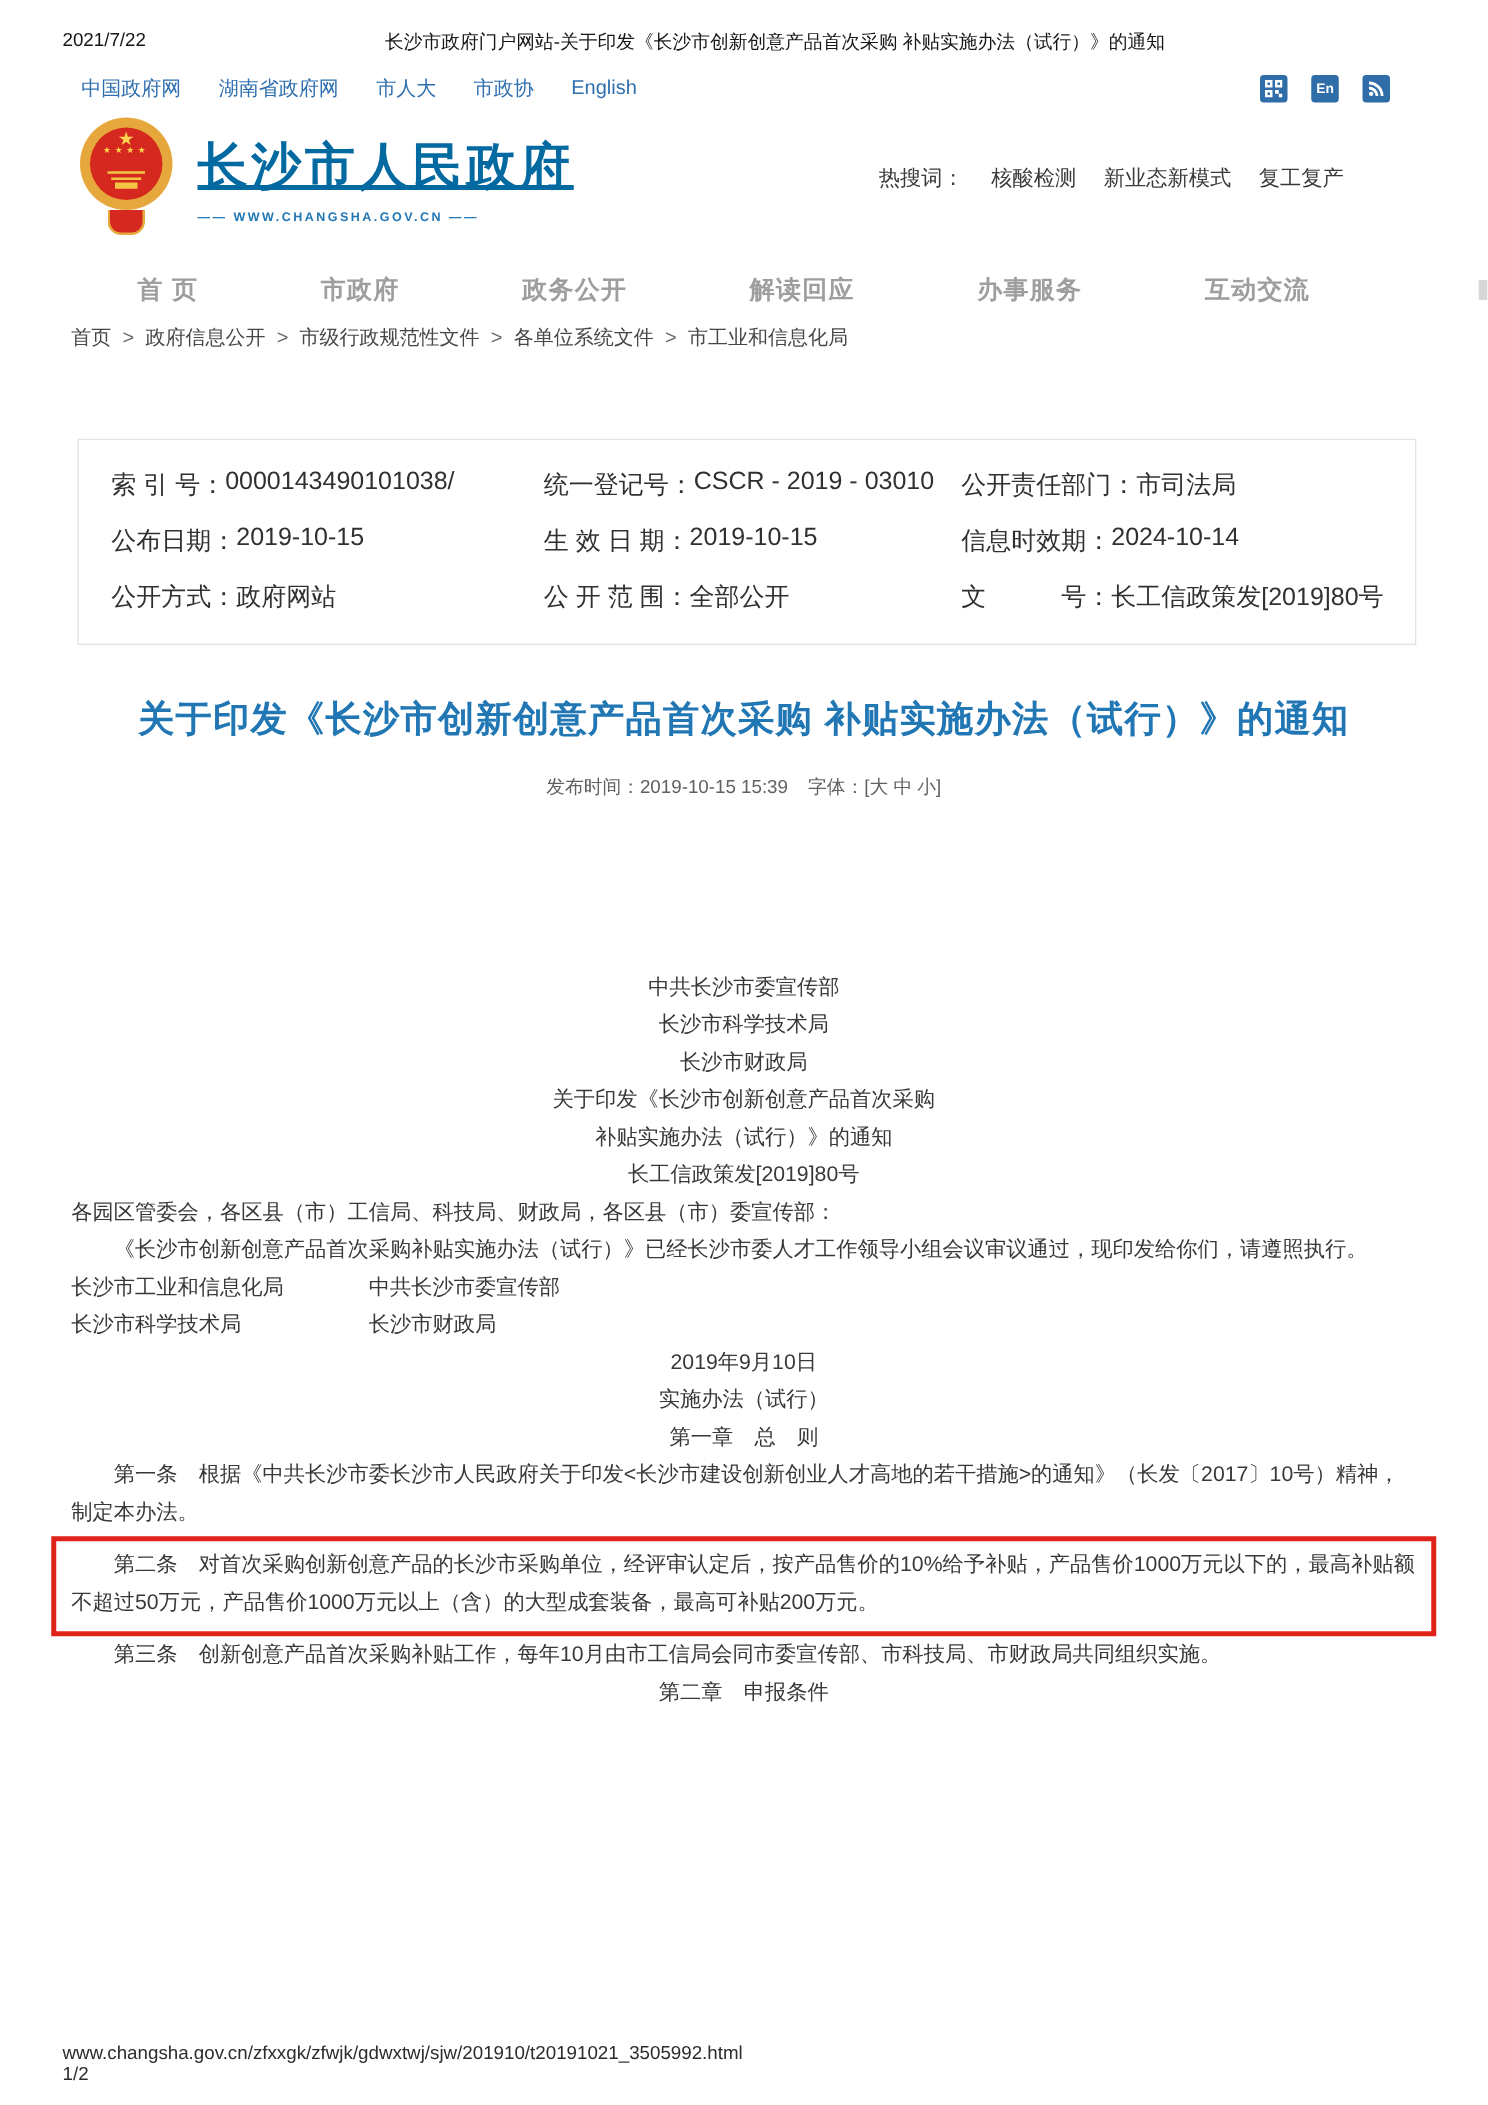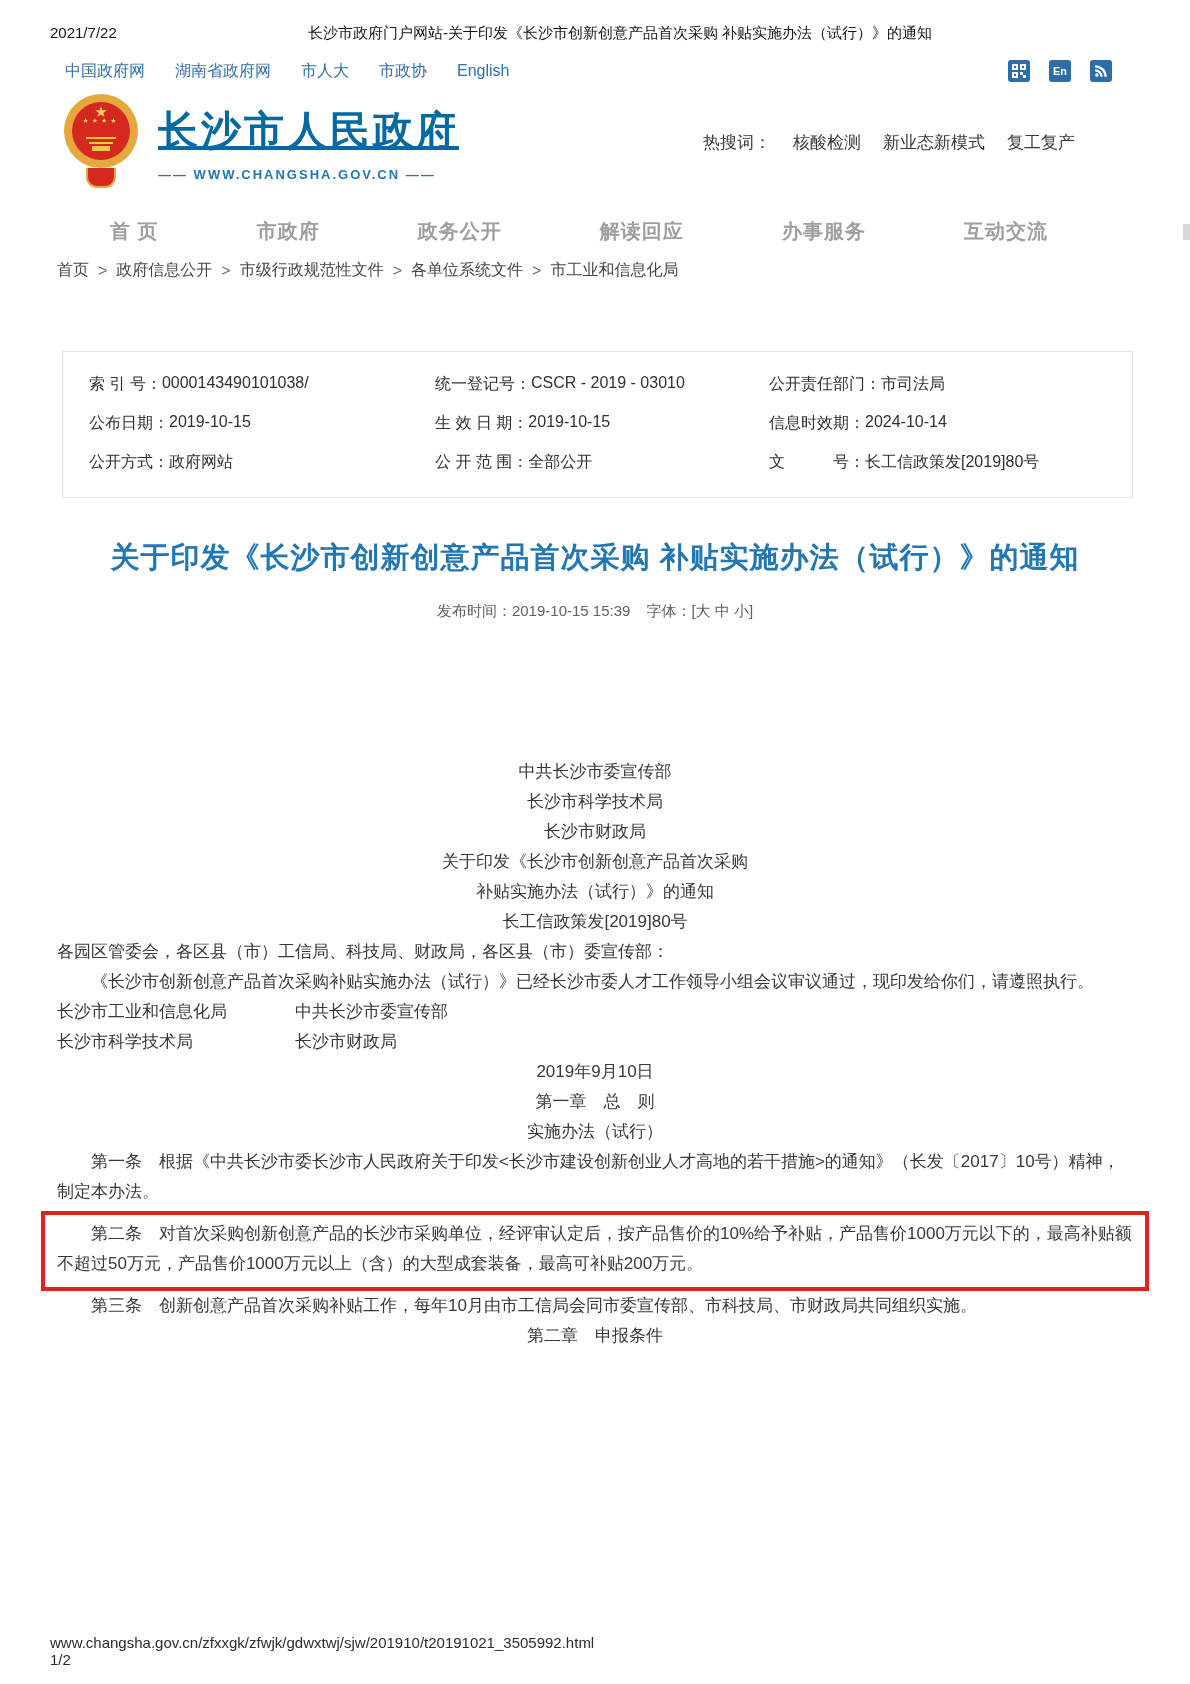--- a/index.html
+++ b/index.html
@@ -21,21 +21,21 @@
   .top-bar { display:flex; align-items:center; margin-top:17px; padding:0 78px 0 65px; }
   .top-link { color:#2f6fae; font-size:16px; margin-right:30px; cursor:pointer; white-space:nowrap; }
   .top-icons { margin-left:auto; display:flex; gap:19px; }
   .icon-sq { width:22px; height:22px; border-radius:3px; background:#2e6da8; color:#fff;
              display:flex; align-items:center; justify-content:center; font-size:11px; font-weight:bold; cursor:pointer; }
 
   
   .brand-row { display:flex; align-items:center; margin-top:12px; padding:0 57px 0 62px; }
   .brand { display:flex; align-items:center; gap:18px; cursor:pointer; }
   .site-name { font-size:40px; font-weight:bold; color:#0369a1; letter-spacing:3px;text-decoration:underline; }
-  .site-url { font-size:13px; font-weight:bold; color:#2176b4; letter-spacing:2px; margin-top:9px; }
+  .site-url { font-size:10px; font-weight:bold; color:#2176b4; letter-spacing:2px; margin-top:9px; }
   .hot-search { margin-left:auto; margin-right:58px; font-size:17px; color:#3a3a3a; display:flex; gap:22px; align-items:center; }
   .hs-kw { cursor:pointer; white-space:nowrap; }
 
   
   .emblem { width:78px; height:96px; position:relative; flex:0 0 auto; }
   .emblem-ring { width:74px; height:74px; border-radius:50%; background:#e6a83c;
                  display:flex; align-items:center; justify-content:center; position:relative; z-index:2; margin:0 auto; }
   .emblem-core { width:58px; height:58px; border-radius:50%; background:#d5281e; position:relative; overflow:hidden; }
   .emblem-star { position:absolute; top:1px; left:50%; transform:translateX(-50%); color:#ffd34d; font-size:15px; line-height:1.2; }
   .emblem-minis { position:absolute; top:15px; left:50%; transform:translateX(-50%); color:#ffd34d; font-size:7px; letter-spacing:3px; line-height:1; }
@@ -53,21 +53,21 @@
   .nav-item { cursor:pointer; white-space:nowrap; letter-spacing:1px; }
   .nav-partial { position:absolute; right:0; top:14px; width:7px; height:16px; background:#c9c9c9; opacity:.75; cursor:pointer; }
 
   
   .breadcrumb { display:flex; gap:9px; align-items:center; margin-top:8px; padding:0 57px; font-size:16px; color:#474747; }
   .crumb { cursor:pointer; white-space:nowrap; }
   .sep { color:#6b6b6b; }
 
   
   .info-box { margin:70px 57px 0 62px; border:1px solid #e2e2e2; padding:12px 0 24px 26px; }
-  .info-row { display:flex; margin-top:18px; font-size:16px; color:#303030; }
+  .info-row { display:flex; margin-top:18px; font-size:20px; color:#303030; }
   .info-row.first { margin-top:10px; }
   .info-cell { display:flex; white-space:nowrap; }
   .info-cell.c1 { width:346px; }
   .info-cell.c2 { width:334px; }
   .info-cell.c3 { flex:1; }
 
   
   .article-title { margin:40px 40px 0; text-align:center; font-size:29px; font-weight:bold; color:#2176b4; letter-spacing:1px; }
   .article-meta { margin-top:24px; text-align:center; font-size:15px; color:#616161; }
   .meta-gap { display:inline-block; width:16px; }
@@ -226,22 +226,22 @@
     <p class="center">长沙市科学技术局</p>
     <p class="center">长沙市财政局</p>
     <p class="center">关于印发《长沙市创新创意产品首次采购</p>
     <p class="center">补贴实施办法（试行）》的通知</p>
     <p class="center mt28">长工信政策发[2019]80号</p>
     <p class="mt26">各园区管委会，各区县（市）工信局、科技局、财政局，各区县（市）委宣传部：</p>
     <p class="indent">《长沙市创新创意产品首次采购补贴实施办法（试行）》已经长沙市委人才工作领导小组会议审议通过，现印发给你们，请遵照执行。</p>
     <p class="mt24">长沙市工业和信息化局　　　　中共长沙市委宣传部</p>
     <p class="mt30">长沙市科学技术局　　　　　　长沙市财政局</p>
     <p class="center">2019年9月10日</p>
+    <p class="center">实施办法（试行）</p>
     <p class="center mt48">第一章　总　则</p>
-    <p class="center">实施办法（试行）</p>
     <p class="indent mt18">第一条　根据《中共长沙市委长沙市人民政府关于印发&lt;长沙市建设创新创业人才高地的若干措施&gt;的通知》（长发〔2017〕10号）精神，制定本办法。</p>
     <div class="highlight-box">
       <p class="indent">第二条　对首次采购创新创意产品的长沙市采购单位，经评审认定后，按产品售价的10%给予补贴，产品售价1000万元以下的，最高补贴额不超过50万元，产品售价1000万元以上（含）的大型成套装备，最高可补贴200万元。</p>
     </div>
     <p class="indent mt10">第三条　创新创意产品首次采购补贴工作，每年10月由市工信局会同市委宣传部、市科技局、市财政局共同组织实施。</p>
     <p class="center mt16">第二章　申报条件</p>
   </div>
 
   <div class="print-footer">
     <span>www.changsha.gov.cn/zfxxgk/zfwjk/gdwxtwj/sjw/201910/t20191021_3505992.html</span>

